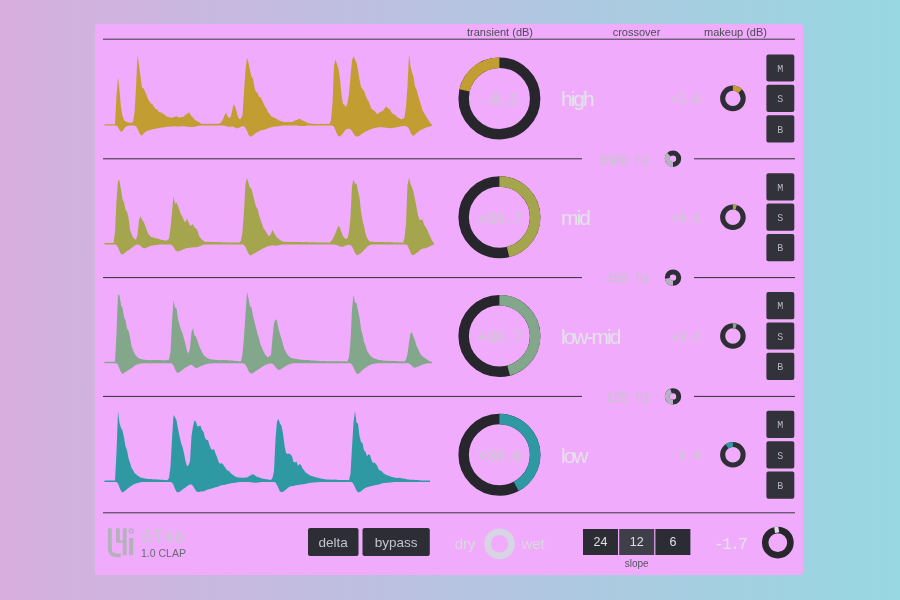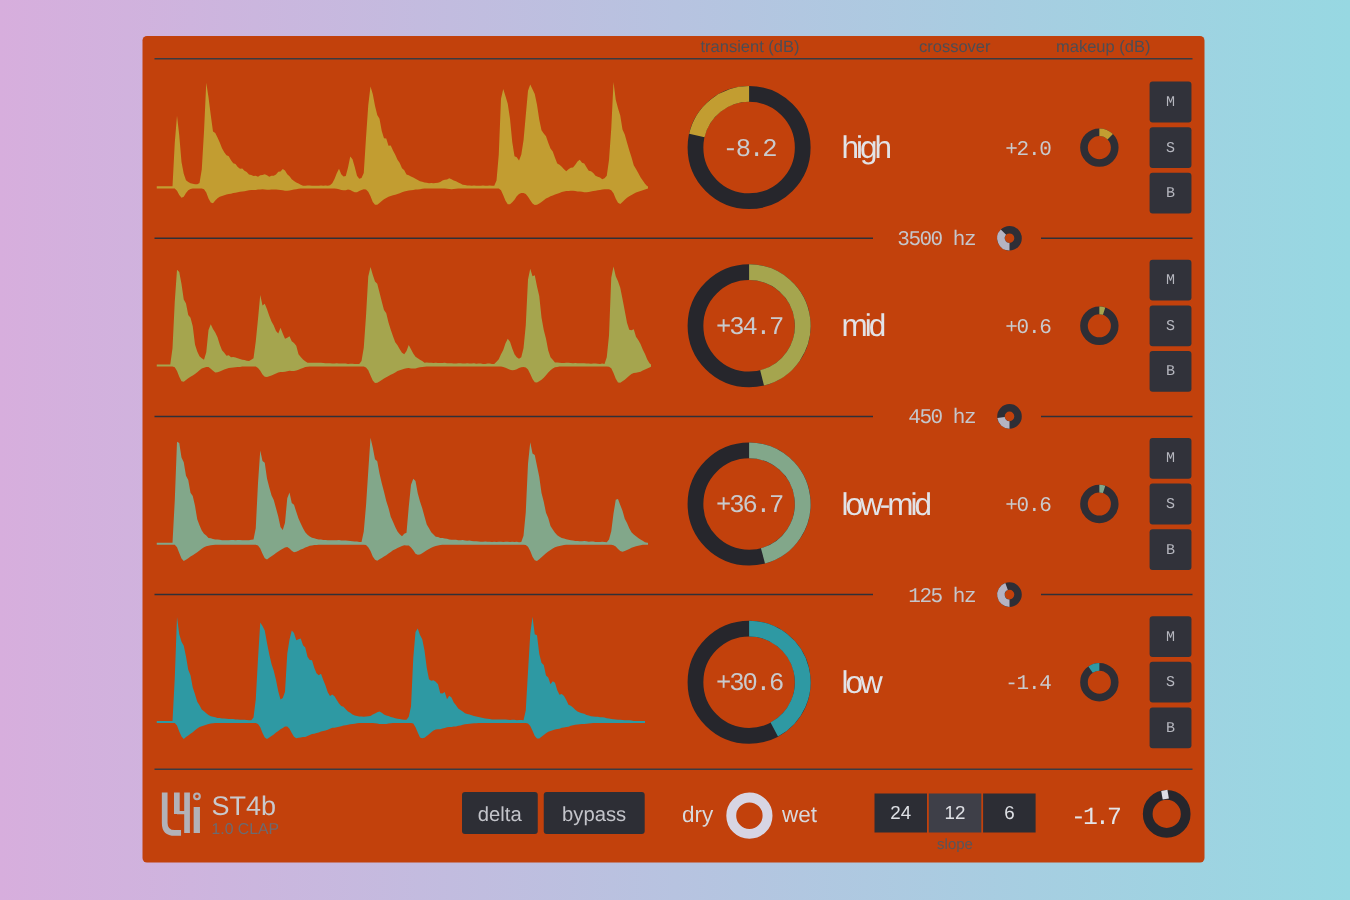--- a/index.html
+++ b/index.html
@@ -1,18 +1,18 @@
 <!DOCTYPE html>
 <html><head>
 <meta charset="utf-8">
 <style>
   html,body { margin:0; padding:0; width:900px; height:600px; overflow:hidden; }
   body { background: linear-gradient(90deg, #d7aedd 0%, #b7c3e0 50%, #97d8e2 100%); }
   #panel { position:absolute; left:95px; top:24px; width:708px; height:551px;
-           background:#c2410c; border-radius:3px; }
+           background:#f0abfc; border-radius:3px; }
   text { dominant-baseline: central; }
   .mono { font-family:"Liberation Mono", monospace; }
   .sans { font-family:"Liberation Sans", sans-serif; }
   .hdr  { font-size:11px; fill:#4c4d55; }
   .val  { font-size:17px; fill:#c9cacd; letter-spacing:-1.4px; }
   .lbl  { font-size:21px; fill:#e2e3e7; letter-spacing:-2px; }
   .mkv  { font-size:14px; fill:#c9cacd; letter-spacing:-0.8px; }
   .msb  { font-size:10px; fill:#b5b6be; }
   .xov  { font-size:14px; fill:#c5c6cb; letter-spacing:-1px; }
   .st4b { font-size:18px; fill:#c8c9cd; }

